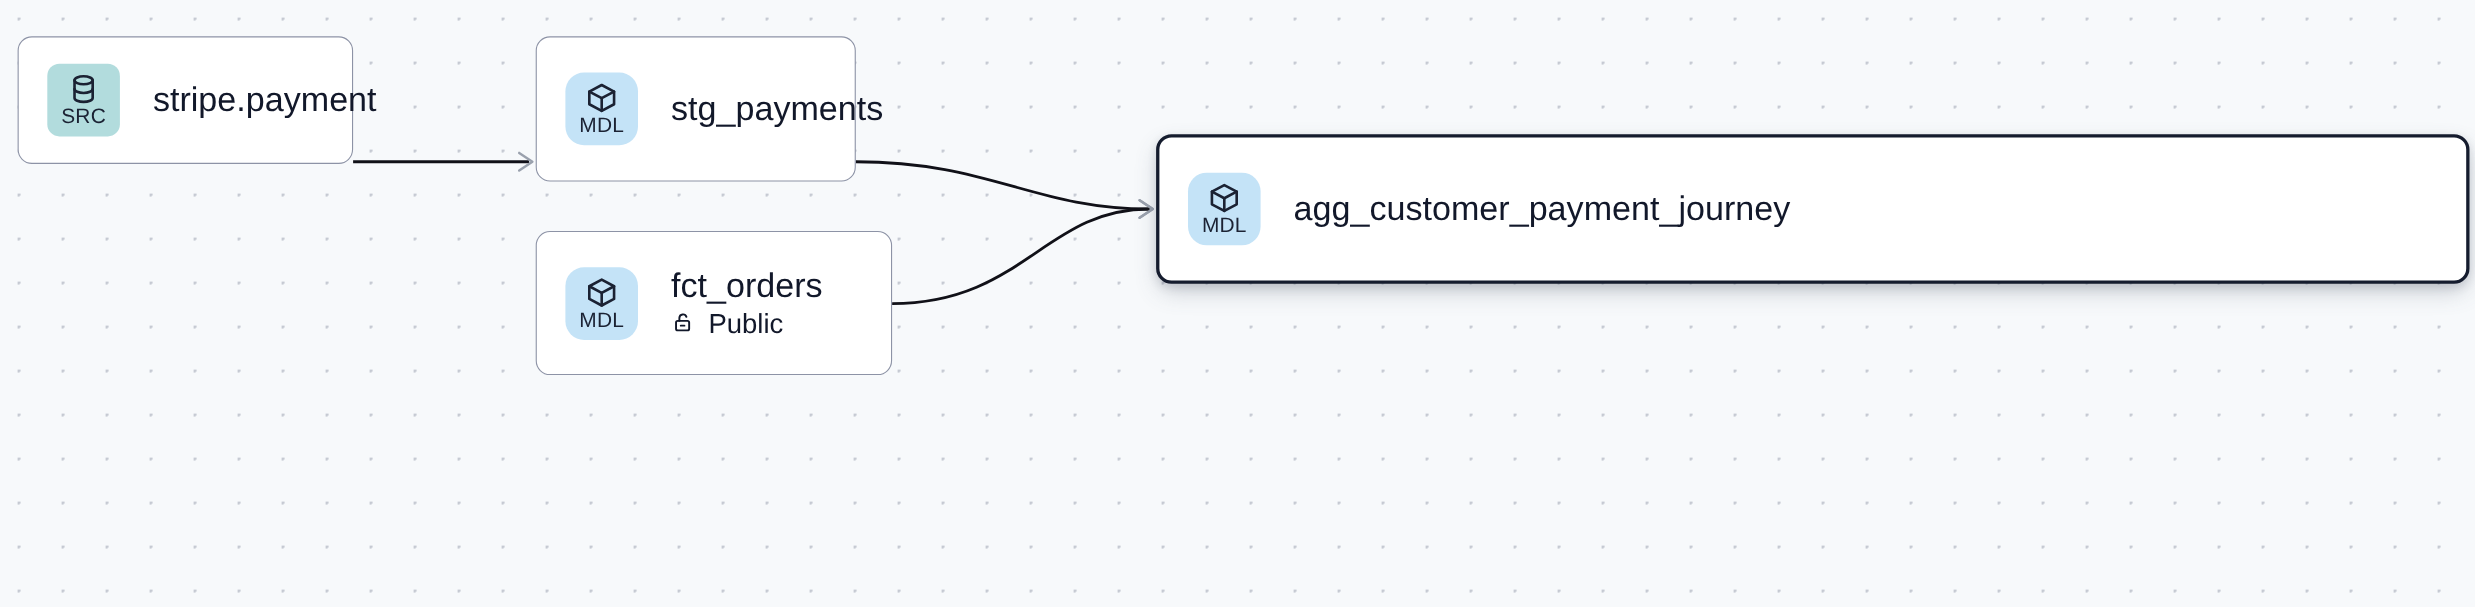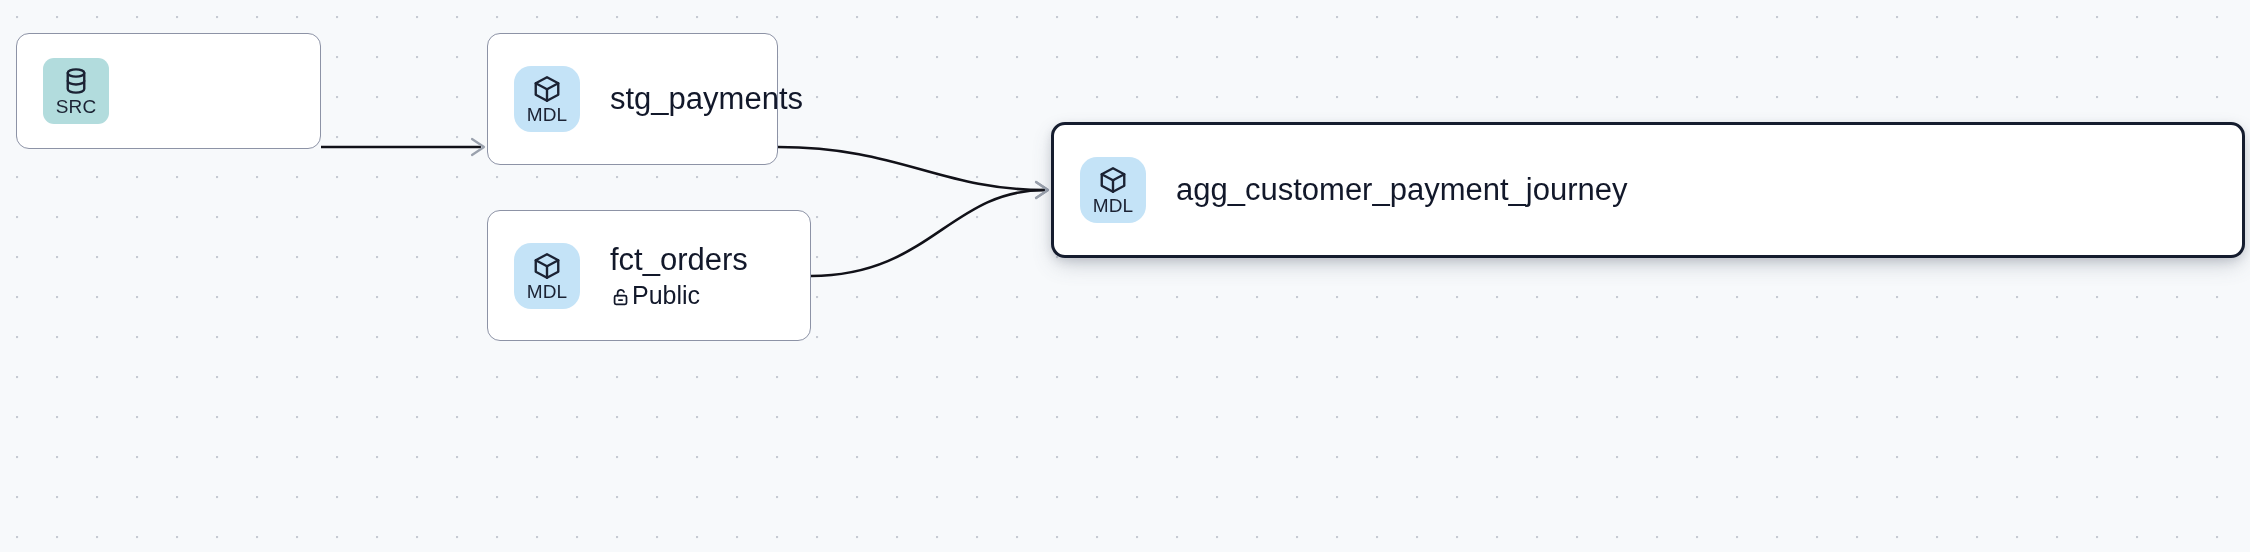--- a/index.html
+++ b/index.html
@@ -84,22 +84,22 @@
   }
   .node-title {
     font-size:31px;
     line-height:1.08;
     color:#12182a;
     font-weight:400;
     white-space:nowrap;
   }
   .node-sub {
     display:flex;
-    align-items:flex-end;
-    gap:0;
+    align-items:flex-start;
+    gap:12px;
     font-size:25px;
     line-height:1.05;
     color:#12182a;
   }
   .node-sub svg { display:block; flex:0 0 auto; }
 </style>
 </head>
 <body>
 
 <div id="canvas">
@@ -125,20 +125,23 @@
   <div class="node" style="left:16px; top:33px; width:305px; height:116px;">
     <div class="badge src">
       <span>
         <svg width="30" height="30" viewBox="0 0 24 24" fill="none" stroke="#1b2233" stroke-width="1.9" stroke-linecap="round" stroke-linejoin="round">
           <ellipse cx="12" cy="5.6" rx="6.6" ry="2.9"></ellipse>
           <path d="M5.4 5.6 v12.8 c0 1.6 3 2.9 6.6 2.9 s6.6 -1.3 6.6 -2.9 V5.6"></path>
           <path d="M5.4 11.9 c0 1.6 3 2.9 6.6 2.9 s6.6 -1.3 6.6 -2.9"></path>
         </svg>
       </span>
       <span class="badge-text">SRC</span>
+    </div>
+    <div class="node-body">
+      <div class="node-title">stripe.payment</div>
     </div>
   </div>
 
   <div class="node" style="left:487px; top:33px; width:291px; height:132px;">
     <div class="badge mdl">
       <span>
         <svg width="30" height="30" viewBox="0 0 24 24" fill="none" stroke="#1b2233" stroke-width="1.9" stroke-linecap="round" stroke-linejoin="round">
           <path d="M12 2.6 21 7.4 21 16.6 12 21.4 3 16.6 3 7.4 Z"></path>
           <path d="M3 7.4 12 12.2 21 7.4"></path>
           <path d="M12 12.2 V21.4"></path>

